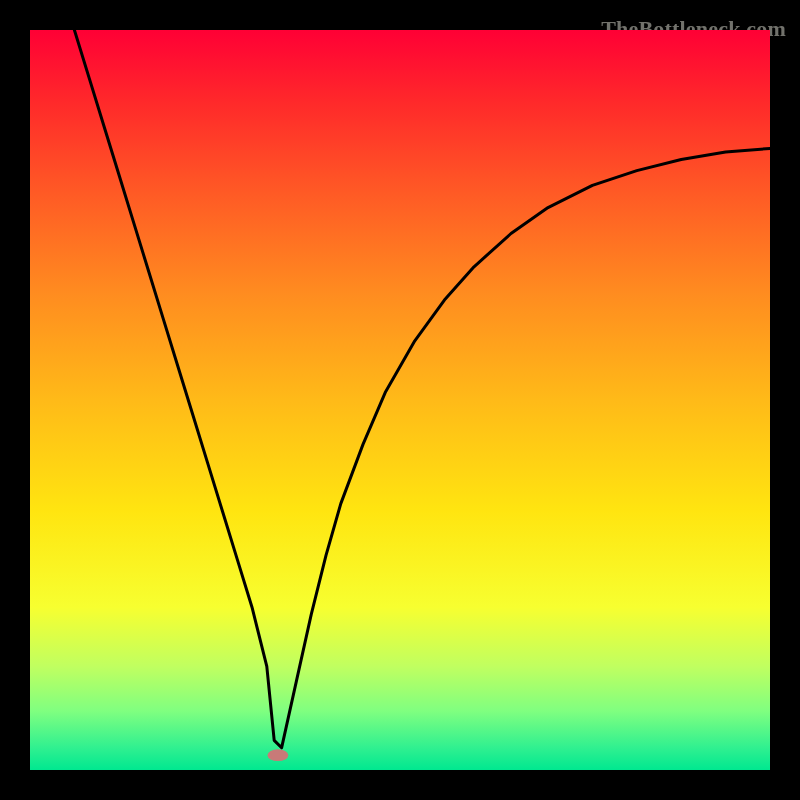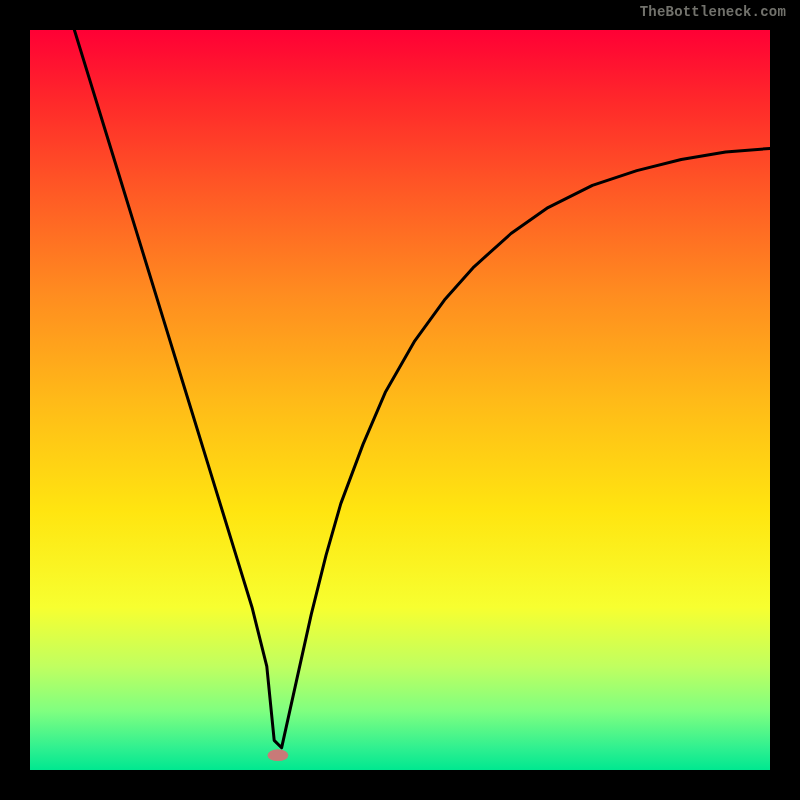--- a/index.html
+++ b/index.html
@@ -18,24 +18,24 @@
   }
   .plot-area {
     position: absolute;
     left: 30px;
     top: 30px;
     width: 740px;
     height: 740px;
   }
   .watermark {
     position: absolute;
-    top: 4px;
+    top: 16px;
     right: 14px;
-    font-family: Liberation Mono, monospace;
-    font-size: 14px;
+    font-family: Liberation Serif, serif;
+    font-size: 22px;
     font-weight: 600;
     color: #72726c;
     letter-spacing: 0.2px;
     user-select: none;
   }
   svg {
     display: block;
   }
 </style>
 </head>

